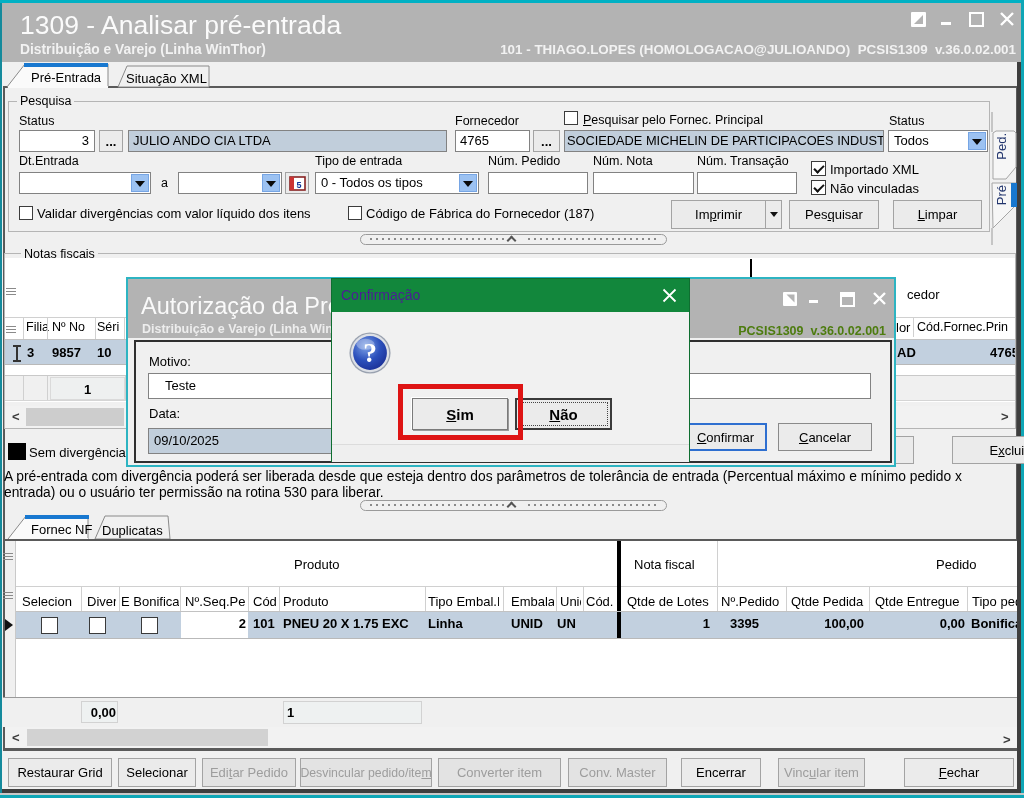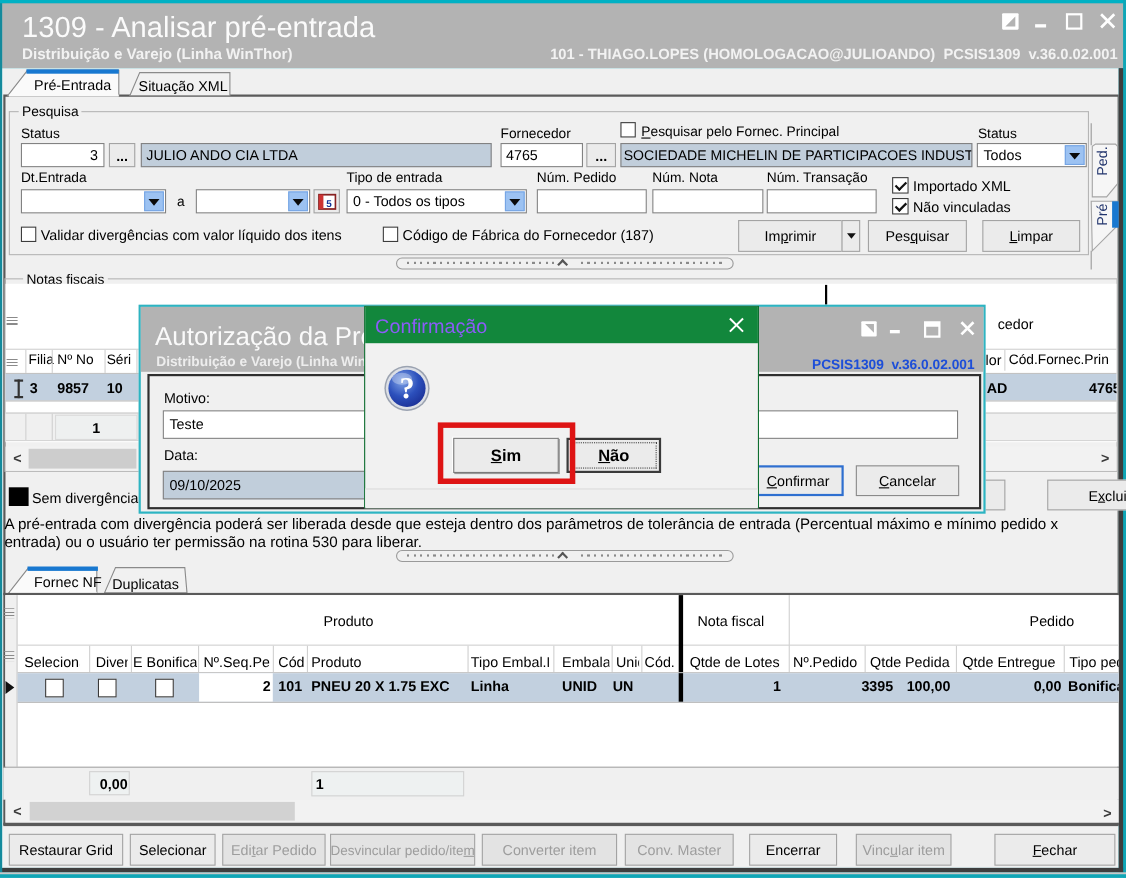--- a/index.html
+++ b/index.html
@@ -233,21 +233,21 @@
 <div class="cb" style="left:41px;top:617px;width:17px;height:17px;border-color:#3a3a3a"></div>
 <div class="cb" style="left:89px;top:617px;width:17px;height:17px;border-color:#3a3a3a"></div>
 <div class="cb" style="left:141px;top:617px;width:17px;height:17px;border-color:#3a3a3a"></div>
 <div class="a bold" style="left:210px;top:616px;width:36px;text-align:right">2</div>
 <div class="lbl bold" style="left:253px;top:616px">101</div>
 <div class="lbl bold" style="left:283px;top:616px">PNEU 20 X 1.75 EXC</div>
 <div class="lbl bold" style="left:428px;top:616px">Linha</div>
 <div class="lbl bold" style="left:511px;top:616px">UNID</div>
 <div class="lbl bold" style="left:557px;top:616px">UN</div>
 <div class="a bold" style="left:670px;top:616px;width:40px;text-align:right">1</div>
-<div class="a bold" style="left:762px;top:616px;width:50px;text-align:right">3395</div>
+<div class="a bold" style="left:730px;top:616px;width:50px;">3395</div>
 <div class="a bold" style="left:800px;top:616px;width:64px;text-align:right">100,00</div>
 <div class="a bold" style="left:910px;top:616px;width:55px;text-align:right">0,00</div>
 <div class="a" style="left:971px;top:616px;width:46px;height:18px;overflow:hidden"><span class="bold">Bonifica</span></div>
 <div class="a" style="left:617px;top:612px;width:4px;height:26px;background:#000"></div>
 <div class="hl" style="left:16px;top:638px;width:1001px;background:#b9b9b9"></div>
 
 <div class="a" style="left:3px;top:697px;width:1014px;height:1px;background:#9a9a9a"></div>
 <div class="a" style="left:3px;top:698px;width:1014px;height:29px;background:#f0f0f0"></div>
 <div class="a" style="left:81px;top:701px;width:37px;height:22px;background:#eef1f1;border:1px solid #d2d2d2"></div>
 <div class="a bold" style="left:81px;top:705px;width:35px;text-align:right">0,00</div>
@@ -267,62 +267,62 @@
 <div class="btn dis" style="left:438px;top:758px;width:123px;height:29px">Converter item</div>
 <div class="btn dis" style="left:568px;top:758px;width:99px;height:29px">Conv. Master</div>
 <div class="btn" style="left:681px;top:758px;width:80px;height:29px">Encerrar</div>
 <div class="btn dis" style="left:778px;top:758px;width:87px;height:29px">Vinc<u>u</u>lar item</div>
 <div class="btn" style="left:904px;top:758px;width:110px;height:29px"><u>F</u>echar</div>
 
 <div class="a" style="left:126px;top:277px;width:770px;height:190px;border:2px solid #2db4c2;background:#f0f0f0;z-index:10">
 <div class="a" style="left:0;top:0;width:766px;height:59px;background:#b3b3b3"></div>
 <div class="lbl" style="left:13px;top:14px;font-size:23.5px;color:#fafafa">Autorização da Pré-entrada</div>
 <div class="lbl" style="left:14px;top:43px;font-size:12.5px;font-weight:bold;color:#ededed">Distribuição e Varejo (Linha WinThor)</div>
-<div class="lbl" style="right:8px;top:45px;font-size:12.5px;font-weight:bold;color:#1d4ed8">PCSIS1309 &nbsp;v.36.0.02.001</div>
+<div class="lbl" style="right:8px;top:45px;font-size:12.5px;font-weight:bold;color:#4d7c0f">PCSIS1309 &nbsp;v.36.0.02.001</div>
 <svg class="a" style="left:654px;top:12px" width="16" height="16">
       <rect x="1" y="1" width="14" height="14" fill="#fff" rx="1"></rect>
       <polygon points="4,4 4,12 12,12" fill="#fff"></polygon>
       <polygon points="4.5,3.5 12.5,11.5 12.5,3.5" fill="#b3b3b3"></polygon>
     </svg>
 <div class="a" style="left:681px;top:21px;width:9px;height:3px;background:#fff"></div>
 <div class="wic" style="left:712px;top:13px;width:15px;height:15px;border-top-width:5px"></div>
 <svg class="a" style="left:744px;top:12px" width="16" height="16">
       <path d="M2 2 L13 13 M13 2 L2 13" stroke="#fff" stroke-width="2.4"></path>
     </svg>
 <div class="a" style="left:6px;top:61px;width:758px;height:123px;background:#f0f0f0;border:2px solid #2f2f2f"></div>
 <div class="lbl" style="left:21px;top:75px;font-size:13px">Motivo:</div>
-<div class="inp" style="left:20px;top:94px;width:723px;height:26px;padding-left:5px;line-height:24px">Teste</div>
+<div class="inp" style="left:20px;top:94px;width:723px;height:26px;padding-left:16px;line-height:24px">Teste</div>
 <div class="lbl" style="left:21px;top:127px;font-size:13px">Data:</div>
 <div class="inp ro" style="left:20px;top:149px;width:514px;height:26px;padding-left:5px;line-height:24px">09/10/2025</div>
 <div class="btn" style="left:556px;top:144px;width:83px;height:28px;border:2px solid #2e6fd0"><u>C</u>onfirmar</div>
 <div class="btn" style="left:650px;top:144px;width:94px;height:28px;border:1px solid #8a8a8a"><u>C</u>ancelar</div>
 </div>
 
 <div class="a" style="left:331px;top:278px;width:359px;height:184px;border:1px solid #0e6e30;background:#f1f1f1;z-index:20">
 <div class="a" style="left:0;top:0;width:357px;height:33px;background:#12873c"></div>
-<div class="lbl" style="left:9px;top:8px;font-size:18px;color:#8b5cf6">Confirmação</div>
+<div class="lbl" style="left:9px;top:8px;font-size:14px;color:#4c1d95">Confirmação</div>
 <svg class="a" style="left:330px;top:9px" width="16" height="16">
       <path d="M1.5 1.5 L13.5 13.5 M13.5 1.5 L1.5 13.5" stroke="#fff" stroke-width="1.8"></path>
     </svg>
 <svg class="a" style="left:17px;top:53px" width="42" height="42" viewBox="0 0 46 46">
 <defs>
         <radialGradient id="qg" cx="38%" cy="30%" r="85%">
           <stop offset="0" stop-color="#7fa3e6"></stop>
           <stop offset="0.5" stop-color="#2c50bc"></stop>
           <stop offset="1" stop-color="#16278c"></stop>
         </radialGradient>
       </defs>
 <circle cx="23" cy="23" r="22.5" fill="#9aa2b0"></circle>
       <circle cx="23" cy="23" r="21" fill="#dde0e6"></circle>
       <circle cx="23" cy="23" r="18.5" fill="url(#qg)"></circle>
 <ellipse cx="18" cy="13.5" rx="10" ry="6" fill="rgba(255,255,255,0.3)"></ellipse>
 <text x="23" y="33" font-size="30" font-weight="bold" fill="#fff" text-anchor="middle" font-family="Liberation Serif">?</text>
     </svg>
 <div class="btn" style="left:80px;top:119px;width:96px;height:32px;border:1px solid #7a7a7a;font-size:15px;font-weight:bold;box-shadow:1px 1px 0 #9a9a9a,-1px -1px 0 #fff">
       <span><u>S</u>im</span>
     </div>
-<div class="btn" style="left:183px;top:119px;width:86px;height:32px;border:2px solid #3a3a3a;font-size:15px;font-weight:bold;outline:1.5px dotted #444;outline-offset:-5px">
+<div class="btn" style="left:183px;top:119px;width:97px;height:32px;border:2px solid #3a3a3a;font-size:15px;font-weight:bold;outline:1.5px dotted #444;outline-offset:-5px">
       <span><u>N</u>ão</span>
     </div>
 <div class="a" style="left:0;top:165px;width:357px;height:18px;background:#efefef;border-top:1px solid #dcdcdc"></div>
 </div>
 
 <div class="a" style="left:398px;top:384px;width:125px;height:56px;border:5px solid #de1414;z-index:30"></div>
 
 </body></html>

